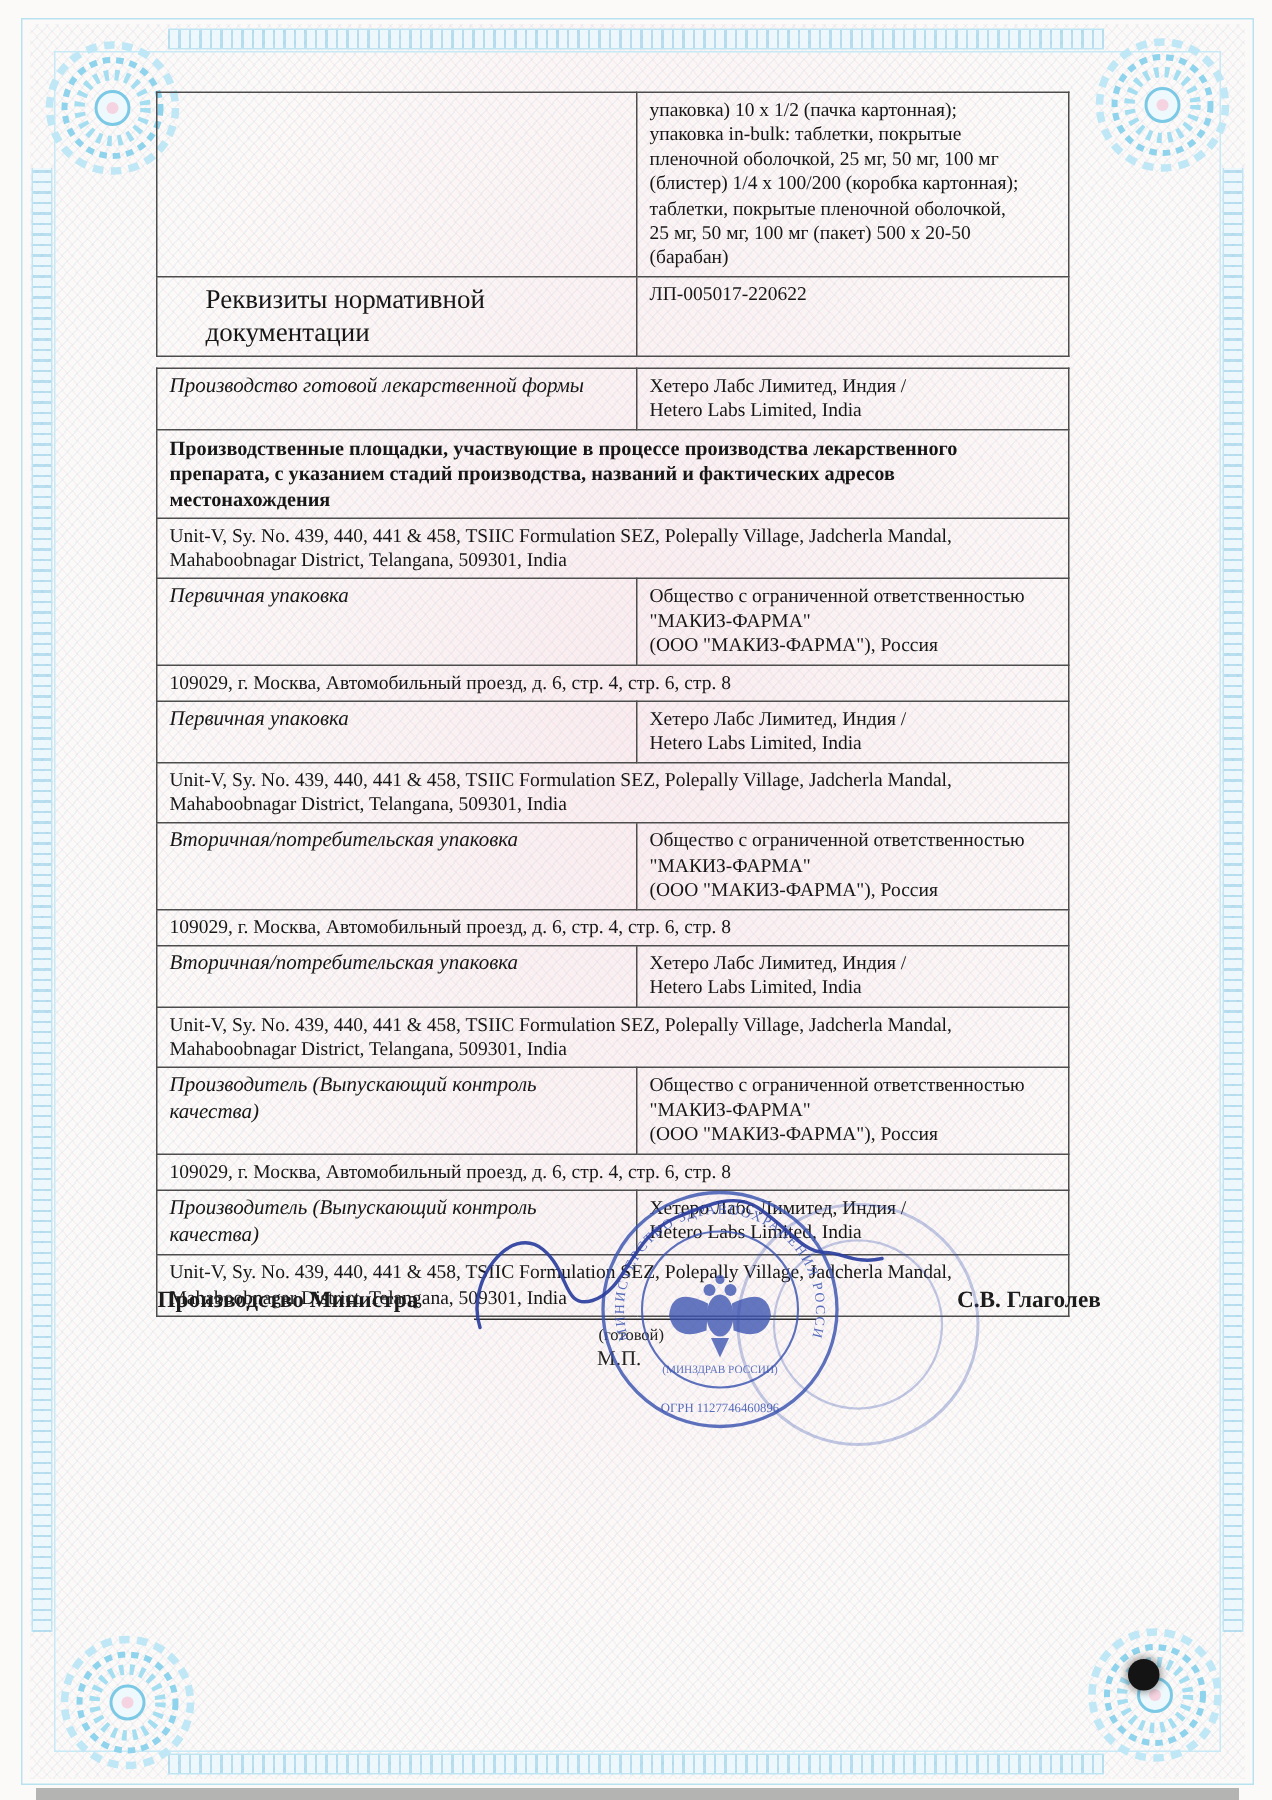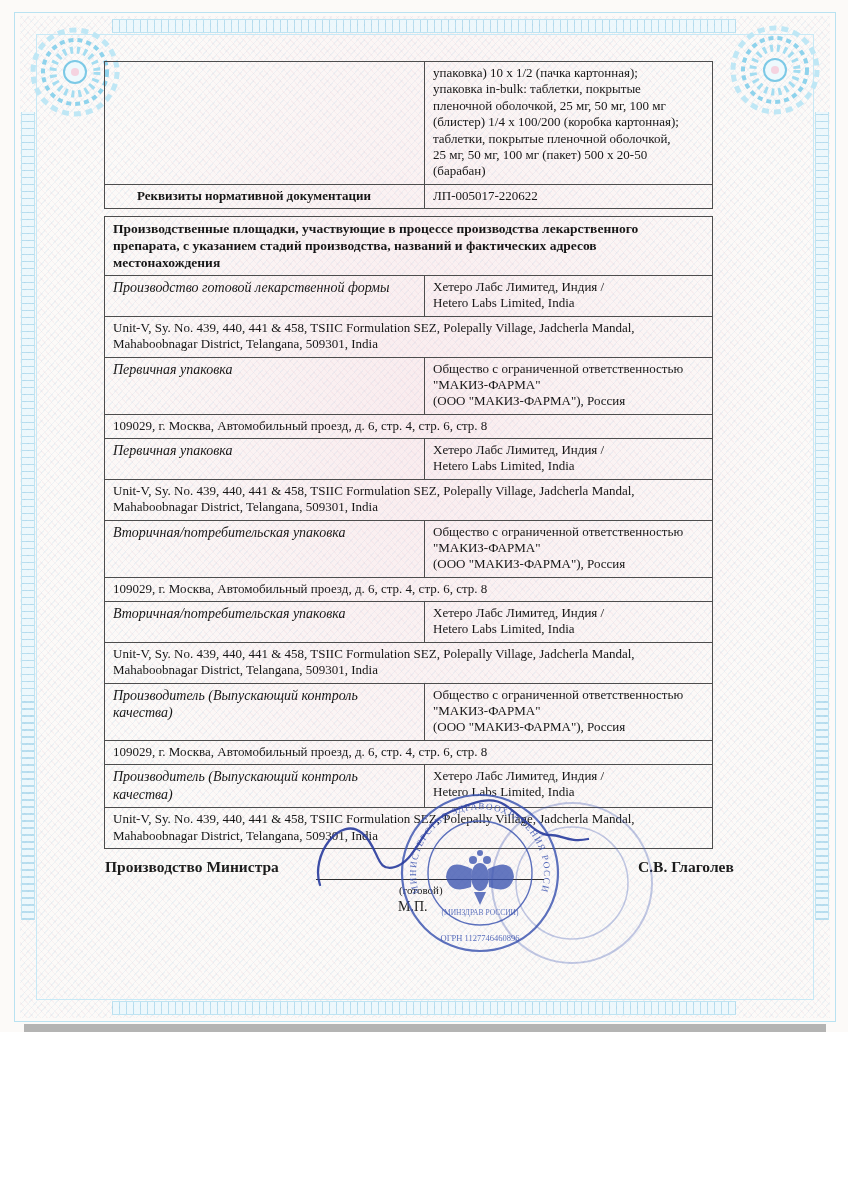--- a/index.html
+++ b/index.html
@@ -1,16 +1,16 @@
 <!DOCTYPE html>
 <html><head>
 <meta charset="utf-8">
 <style>
   html,body{margin:0;padding:0;background:#ffffff;}
-  .page{position:relative;width:848px;height:1032px;background:#fcfaf8;overflow:hidden;
+  .page{position:relative;width:848px;height:1200px;background:#fcfaf8;overflow:hidden;
         font-family:"Liberation Serif", serif;color:#1c1c1c;}
   
   .page-bg{position:absolute;left:20px;top:16px;right:18px;bottom:14px;
     background:
       radial-gradient(ellipse at 50% 40%, rgba(243,198,212,0.28), rgba(243,198,212,0.0) 62%),
       repeating-linear-gradient(48deg, rgba(214,160,180,0.10) 0 1px, rgba(0,0,0,0) 1px 5px),
       repeating-linear-gradient(-48deg, rgba(130,185,220,0.12) 0 1px, rgba(0,0,0,0) 1px 5px);
   }
   
   .border-outer{position:absolute;left:14px;top:12px;right:12px;bottom:10px;border:1px solid #b9e2f1;}
@@ -27,21 +27,21 @@
   .rosette.tl{left:27px;top:24px;} .rosette.tr{left:727px;top:22px;}
   .rosette.bl{left:37px;top:1087px;} .rosette.br{left:722px;top:1082px;}
 
   
   .content{position:absolute;left:104px;top:61px;width:608px;}
   table.doc-table{border-collapse:collapse;width:608px;table-layout:fixed;
     font-size:13px;line-height:1.26;color:#161616;}
   table.doc-table + table.doc-table{margin-top:7px;}
   .doc-table td{border:1px solid #4d4d4d;padding:3px 6px 4px 8px;vertical-align:top;white-space:pre-line;}
   td.stage{font-style:italic;font-size:14px;}
-  td.label-bold{font-weight:bold;font-size:13px;padding-left:32px;}
+  td.label-bold{font-weight:normal;font-size:18px;padding-left:32px;}
   td.header-bold{font-weight:bold;font-size:13.5px;}
 
   
   .sig-title{position:absolute;left:105px;top:858px;font-weight:bold;font-size:15.5px;}
   .sig-name{position:absolute;left:638px;top:858px;font-weight:bold;font-size:15.5px;}
   .sig-line{position:absolute;left:316px;top:879px;width:228px;border-bottom:1.5px solid #2e2e2e;}
   .sig-caption{position:absolute;left:399px;top:884px;font-size:11px;color:#222;}
   .sig-mp{position:absolute;left:398px;top:899px;font-size:14px;color:#222;}
 
   .stamp-overlay{position:absolute;left:300px;top:755px;width:360px;height:240px;pointer-events:none;}
@@ -125,27 +125,27 @@
     </tbody>
       </table>
 
     <table class="doc-table">
       <colgroup>
           <col style="width:320px">
           <col style="width:288px">
         </colgroup>
       <tbody>
           <tr>
+        <td class="stage">Производство готовой лекарственной формы</td>
+        <td>Хетеро Лабс Лимитед, Индия /
+Hetero Labs Limited, India</td>
+      </tr>
+
+      <tr>
         <td class="header-bold" colspan="2">Производственные площадки, участвующие в процессе производства лекарственного препарата, с указанием стадий производства, названий и фактических адресов местонахождения</td>
-      </tr>
-
-      <tr>
-        <td class="stage">Производство готовой лекарственной формы</td>
-        <td>Хетеро Лабс Лимитед, Индия /
-Hetero Labs Limited, India</td>
       </tr>
       <tr>
         <td colspan="2">Unit-V, Sy. No. 439, 440, 441 &amp; 458, TSIIC Formulation SEZ, Polepally Village, Jadcherla Mandal, Mahaboobnagar District, Telangana, 509301, India</td>
       </tr>
 
       <tr>
         <td class="stage">Первичная упаковка</td>
         <td>Общество с ограниченной ответственностью
 "МАКИЗ-ФАРМА"
 (ООО "МАКИЗ-ФАРМА"), Россия</td>

